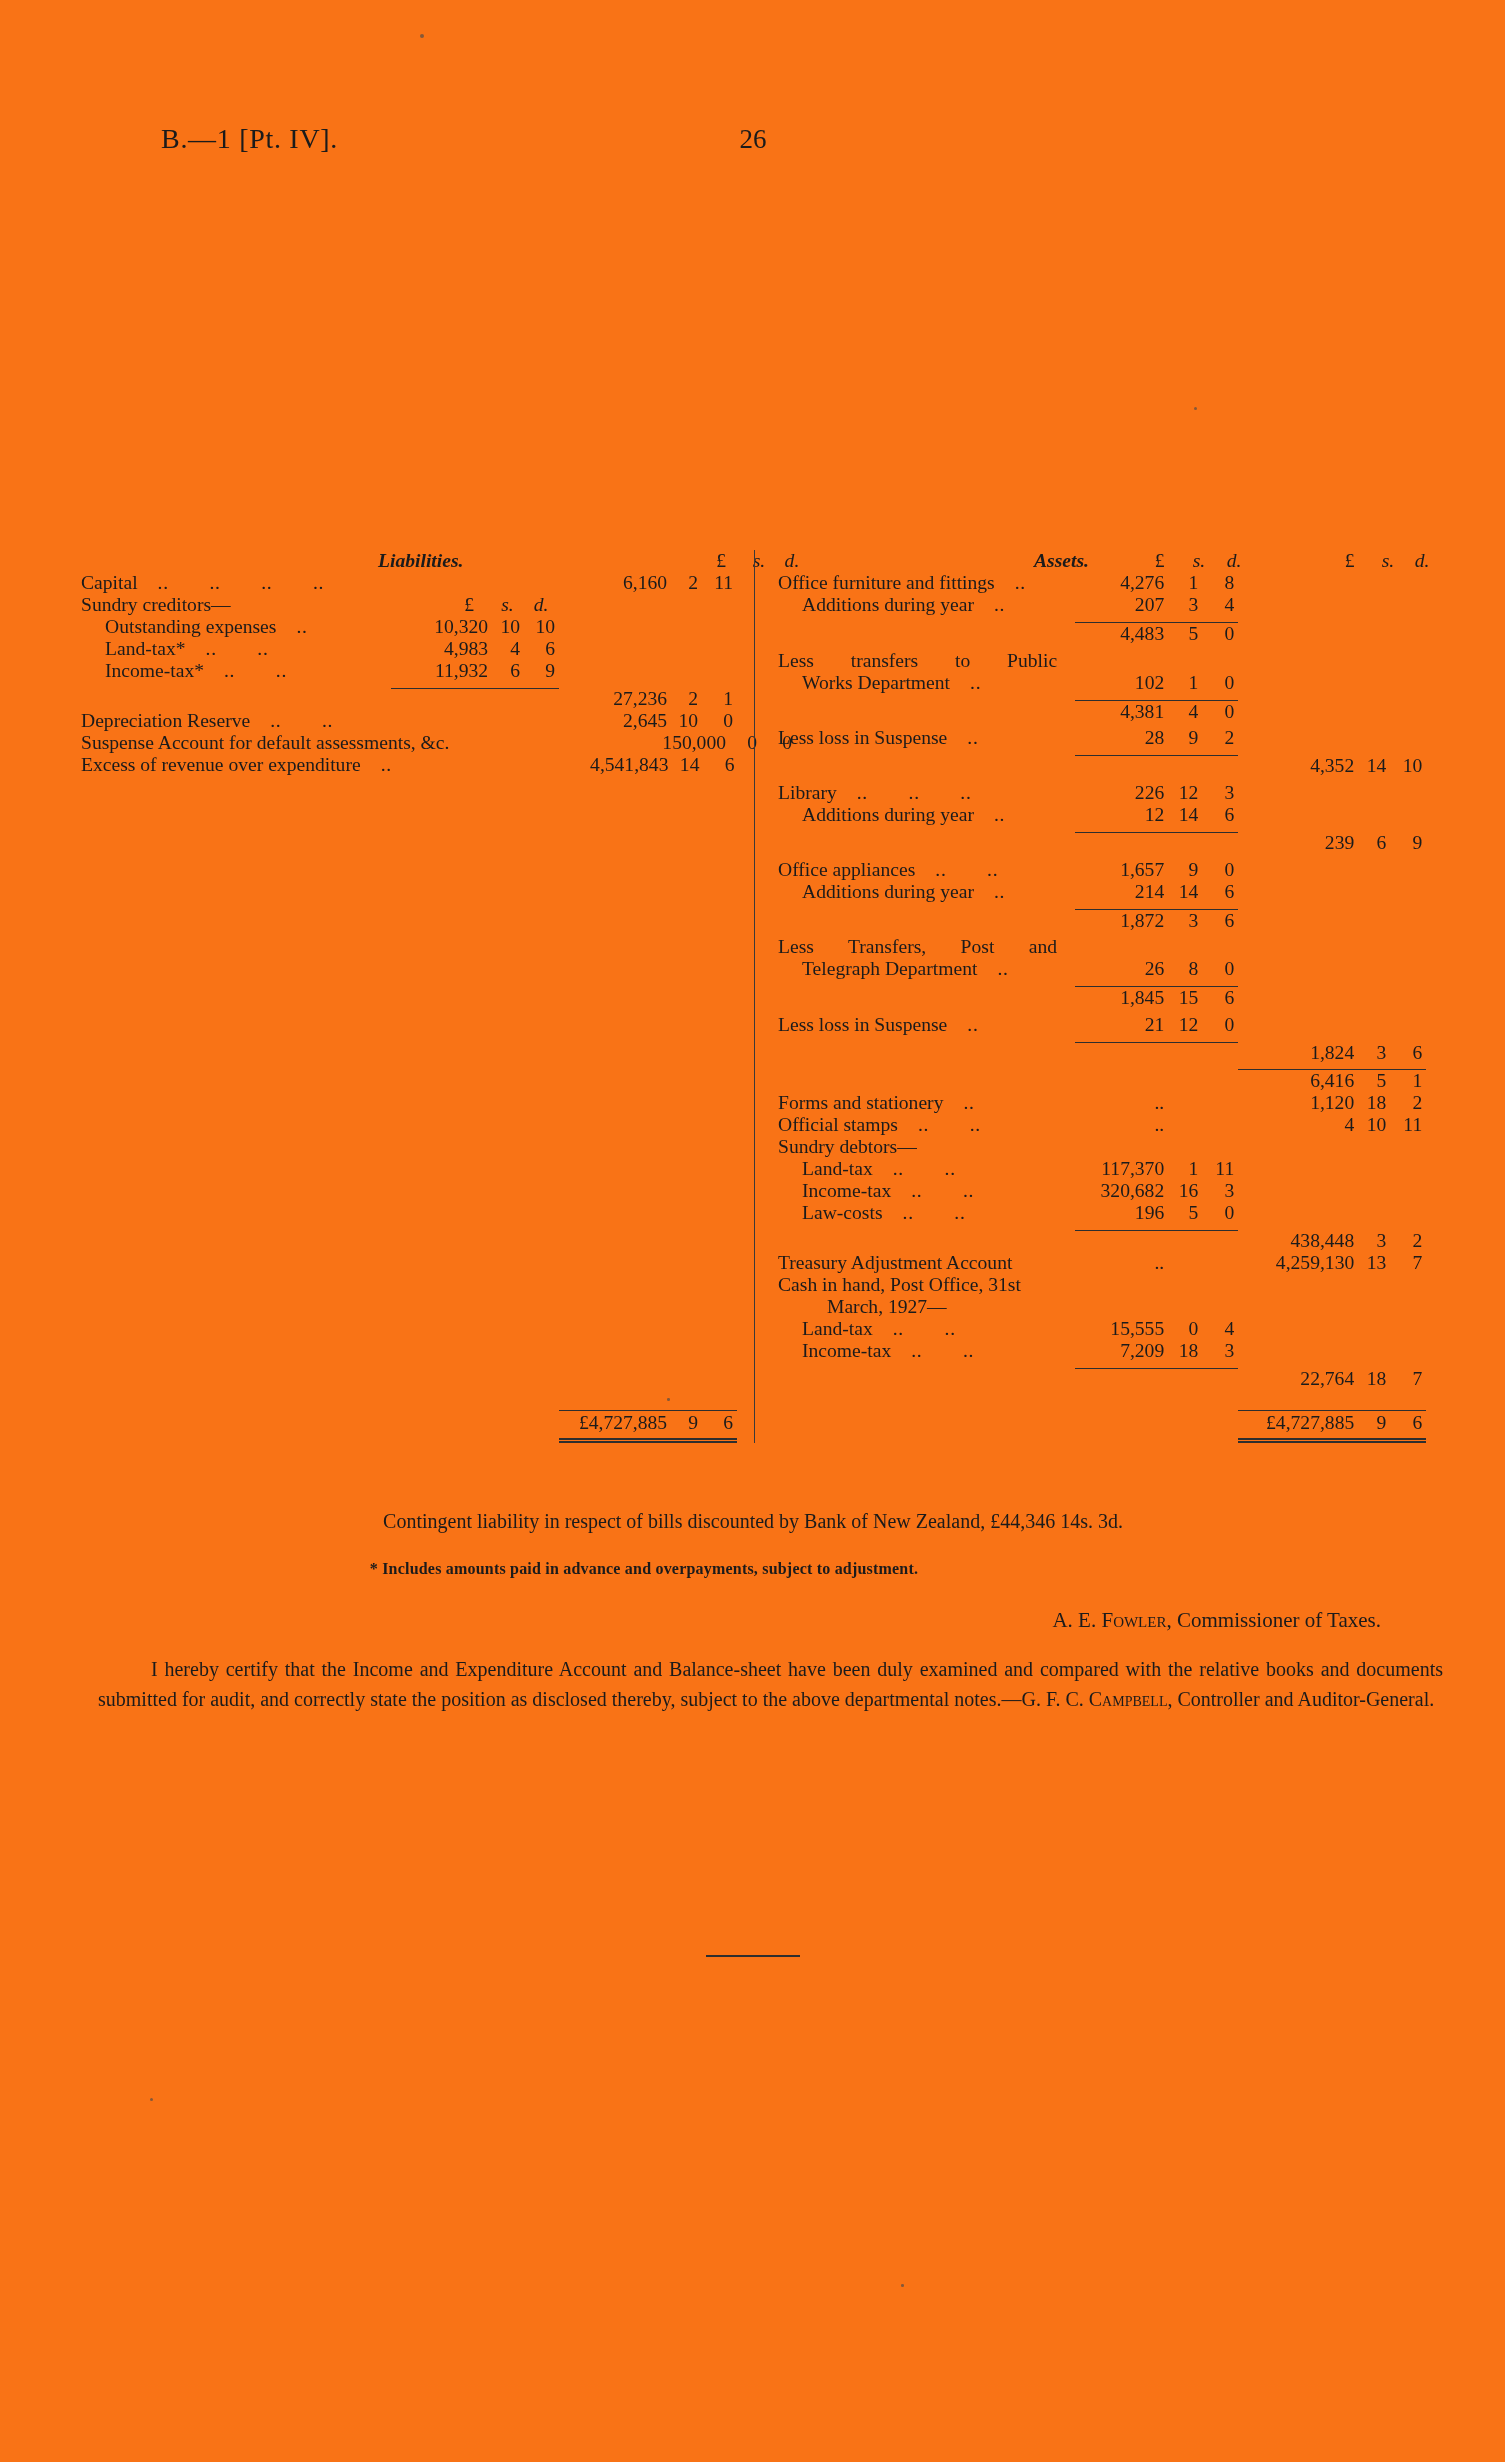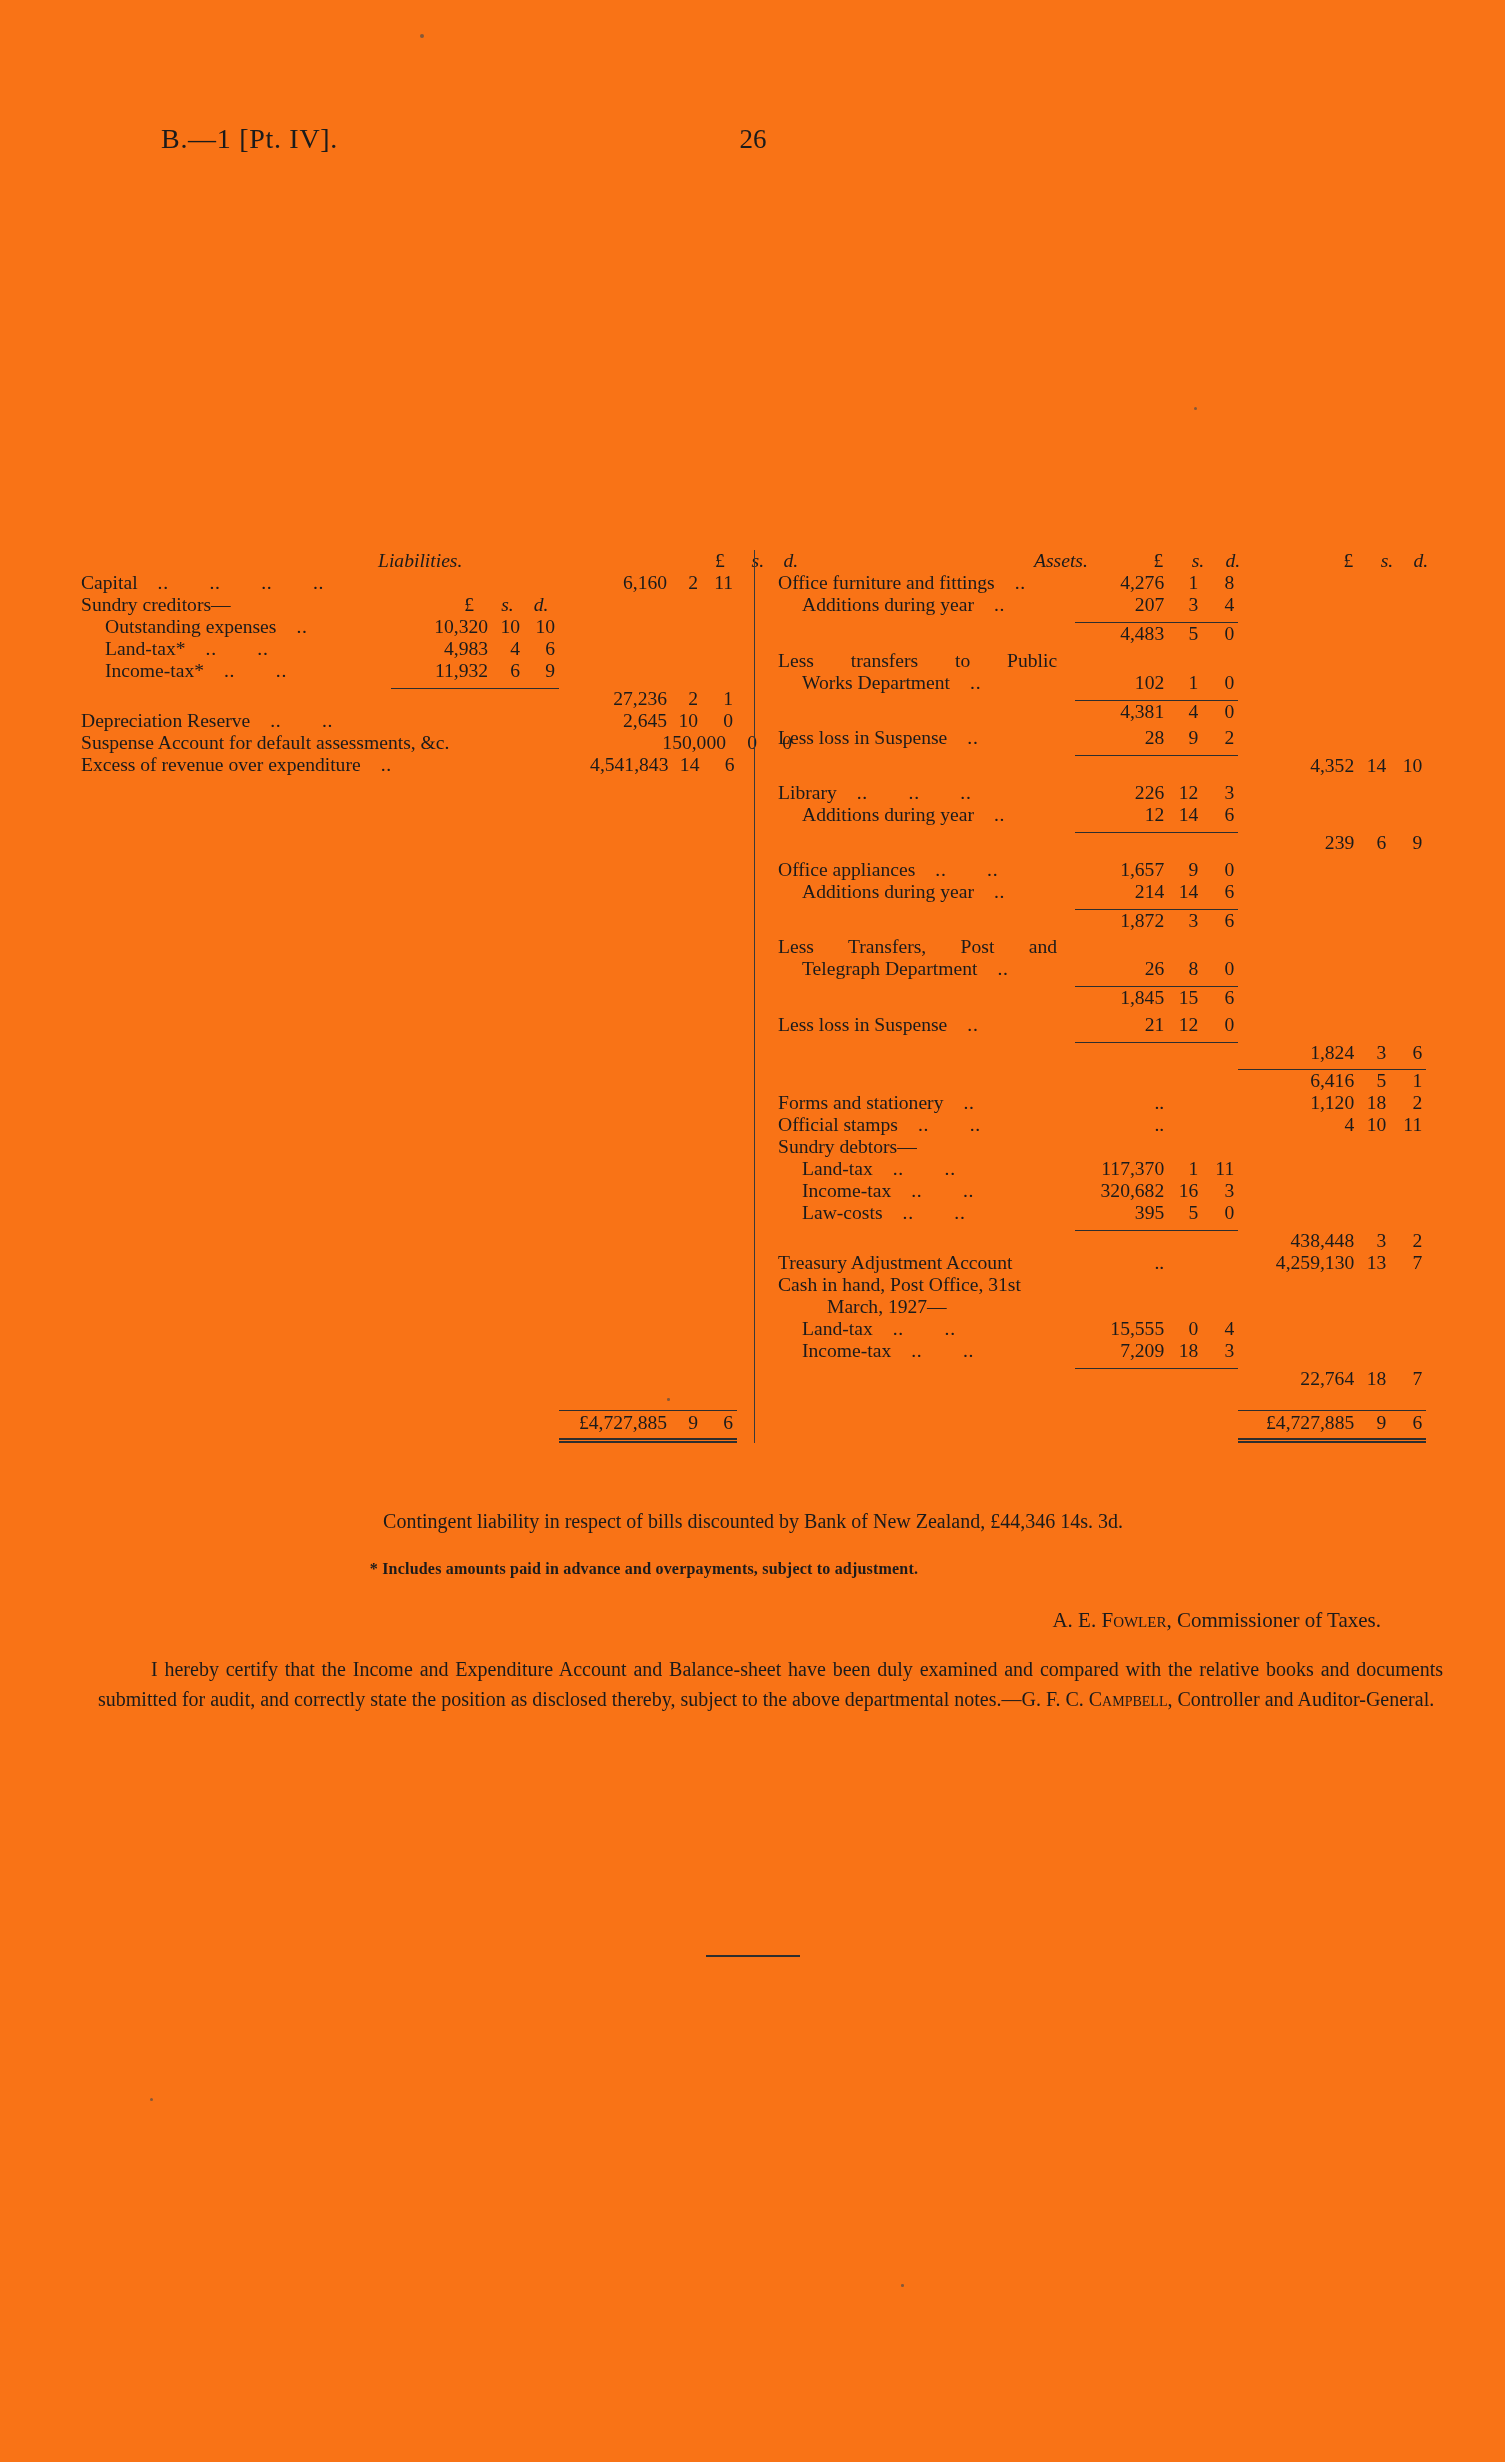--- a/index.html
+++ b/index.html
@@ -15,21 +15,21 @@
 
   .sheet{position:absolute;top:550px;left:81px;width:1349px;display:flex;font-size:19.6px;}
   .side{display:flex;flex-direction:column;box-sizing:border-box;}
   .side-l{width:673px;padding-right:17.5px;}
   .side-r{width:677px;border-left:1.3px solid #3a3a3a;padding-left:23px;padding-right:5.4px;}
   .row{display:grid;line-height:22px;}
   .side-l .row{grid-template-columns:1fr 101px 32px 35px 112px 31px 35px;}
   .side-r .row{grid-template-columns:1fr 93px 34px 36px 120px 32px 36px;}
   .cell{white-space:nowrap;overflow:visible;}
   .num{text-align:right;padding-right:3.4px;}
-  .heading{font-style:italic;text-align:center;}
+  .heading{font-style:italic;text-align:center;font-weight:bold;}
   .side-l .heading{padding-left:297px;}
   .side-r .heading{padding-left:256px;}
   .hp{text-align:right;padding-right:17.5px;}
   .hsd{text-align:center;font-style:italic;padding-right:0;}
   .leaders{margin-left:20px;word-spacing:35px;letter-spacing:0.7px;}
   .justify{text-align:justify;text-align-last:justify;padding-right:17.5px;}
   .sum{margin-top:6px;}
   .gap{margin-top:4.7px;}
   .rule1 .g1{border-top:1.3px solid #2e2e2e;}
   .rule2 .g2{border-top:1.3px solid #2e2e2e;}
@@ -393,21 +393,21 @@
           <div class="cell lbl" style="padding-left: 24px;"><span>Income-tax</span><span class="leaders">.. ..</span></div>
           <div class="cell num g1">320,682</div>
           <div class="cell num g1">16</div>
           <div class="cell num g1">3</div>
           <div class="cell num g2"></div>
           <div class="cell num g2"></div>
           <div class="cell num g2"></div>
         </div>
         <div class="row">
           <div class="cell lbl" style="padding-left: 24px;"><span>Law-costs</span><span class="leaders">.. ..</span></div>
-          <div class="cell num g1">395</div>
+          <div class="cell num g1">196</div>
           <div class="cell num g1">5</div>
           <div class="cell num g1">0</div>
           <div class="cell num g2"></div>
           <div class="cell num g2"></div>
           <div class="cell num g2"></div>
         </div>
         <div class="row rule1 sum">
           <div class="cell lbl"></div>
           <div class="cell num g1"></div>
           <div class="cell num g1"></div>

